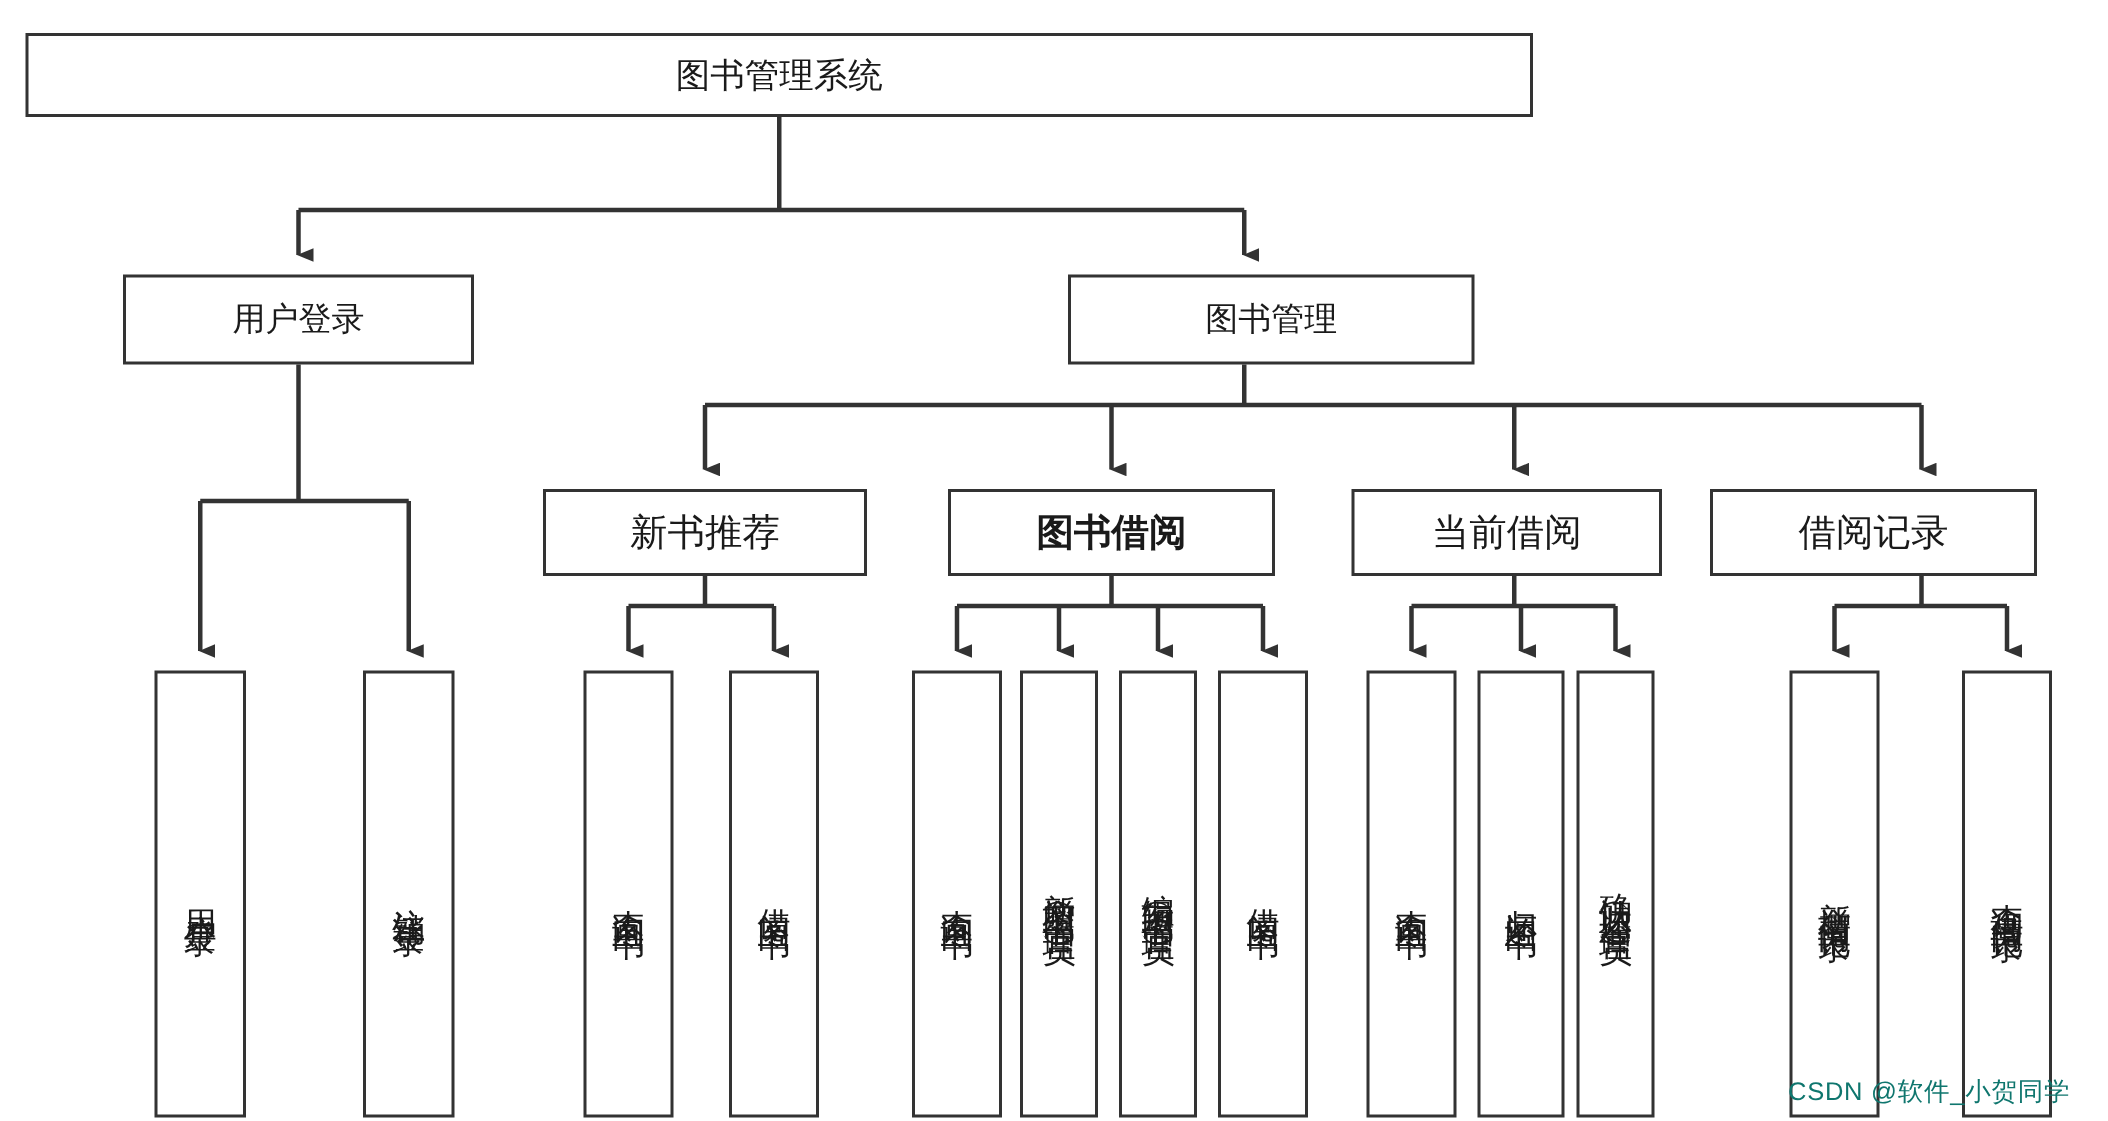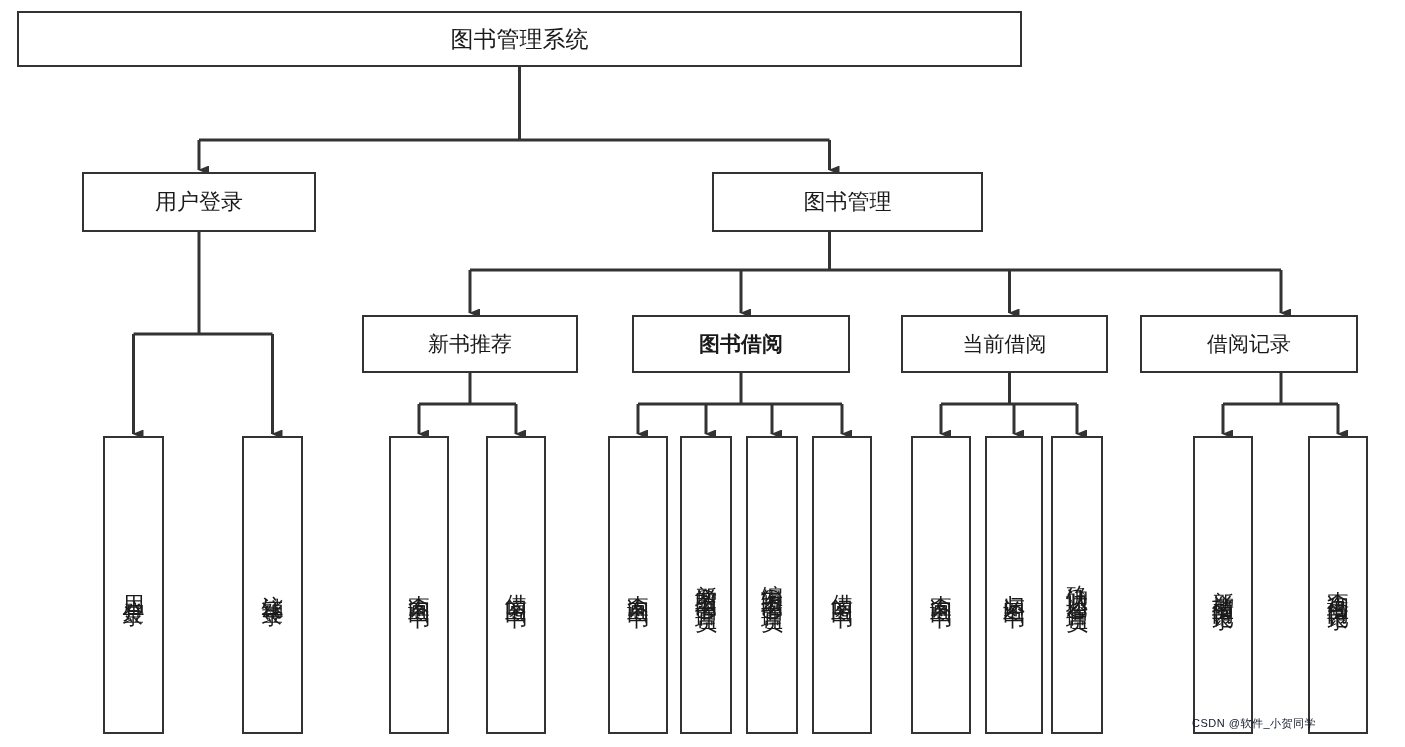--- a/index.html
+++ b/index.html
@@ -25,41 +25,42 @@
     height: 747px;
   }
   .node-box {
     position: absolute;
     box-sizing: border-box;
     background: #ffffff;
     border: 2px solid #333333;
     display: flex;
     align-items: center;
     justify-content: center;
+    margin-top: 11px;
   }
   .node-label {
     color: #1a1a1a;
     text-align: center;
     line-height: 1.15;
     white-space: nowrap;
   }
   .level-0 .node-label { font-size: 23px; }
   .level-1 .node-label { font-size: 22px; }
-  .level-2 .node-label { font-size: 21px; }
+  .level-2 .node-label { font-size: 25px; }
   .leaf .node-label {
     font-size: 22px;
     writing-mode: vertical-rl;
     text-orientation: upright;
     letter-spacing: 4px;
     line-height: 1;
   }
   .watermark {
     position: absolute;
-    font-size: 11px;
-    color: #0f172a;
+    font-size: 17px;
+    color: #0f766e;
     white-space: nowrap;
     letter-spacing: 0.5px;
   }
 </style>
 </head>
 <body>
 
 <div id="stage">
 
   <svg id="diagram-svg" viewBox="0 0 1405 747" xmlns="http://www.w3.org/2000/svg">

